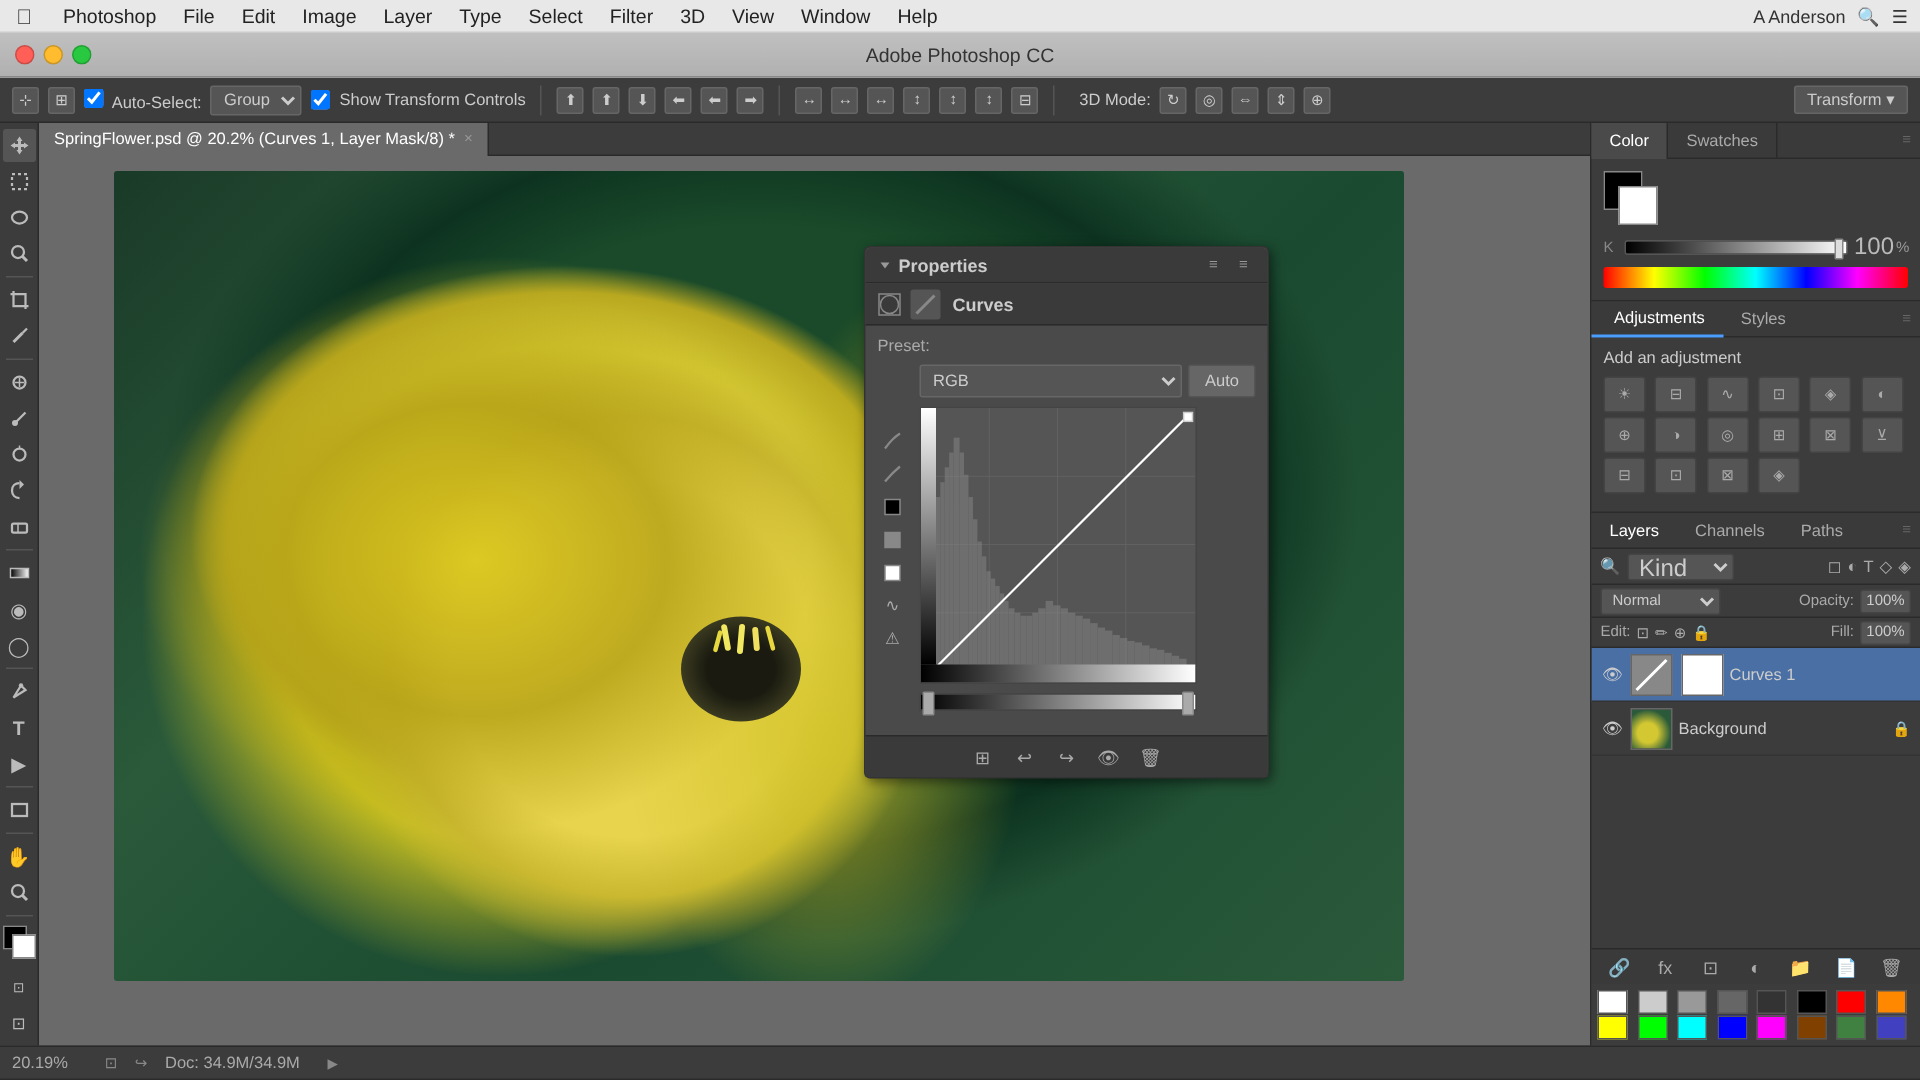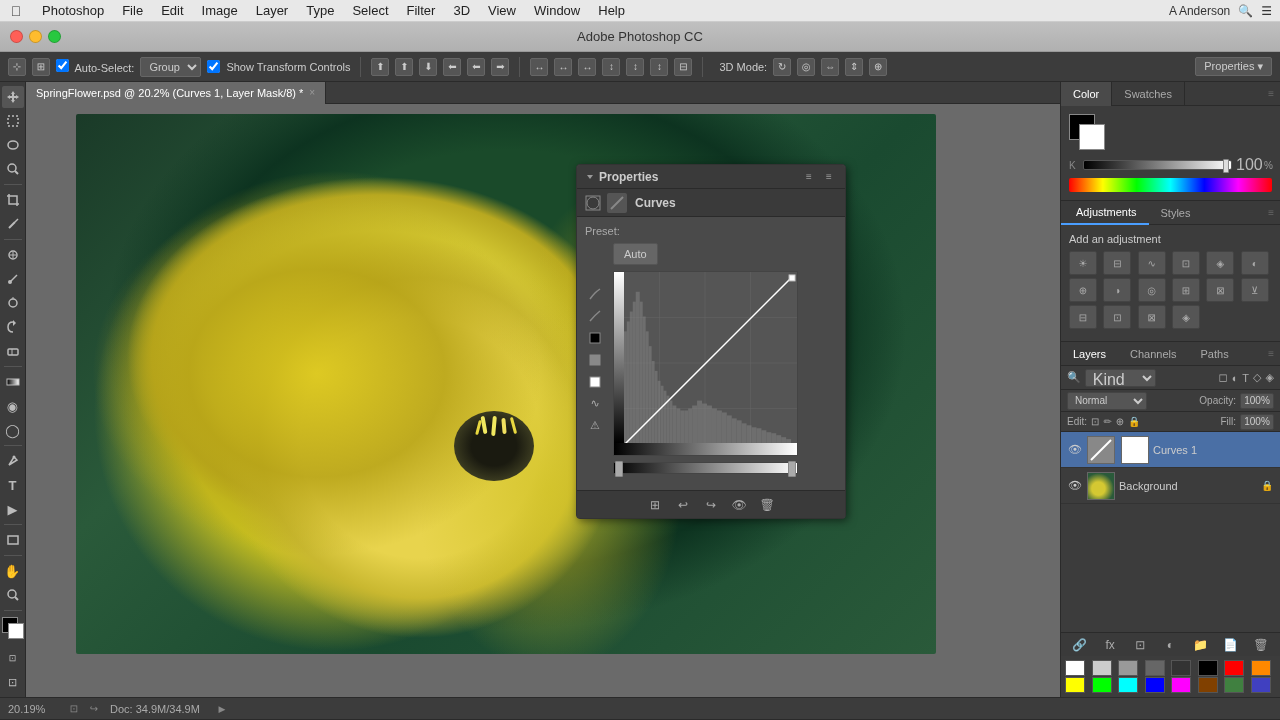--- a/index.html
+++ b/index.html
@@ -885,21 +885,21 @@
   <div class="options-icon">↕</div>
   <div class="options-icon">↕</div>
   <div class="options-icon">⊟</div>
   <div class="options-sep"></div>
   <span class="options-mode-label">3D Mode:</span>
   <div class="options-icon">↻</div>
   <div class="options-icon">◎</div>
   <div class="options-icon">⇔</div>
   <div class="options-icon">⇕</div>
   <div class="options-icon">⊕</div>
-  <div class="essentials-btn">Properties ▾</div>
+  <div class="essentials-btn">Transform ▾</div>
 </div>
 
 <div class="main-content-area">
 
   <div class="left-toolbar">
     <div class="tool-btn active" title="Move">
       <svg viewBox="0 0 14 14">
           <path d="M7 1L9 4H8V6H10V5L13 7L10 9V8H8V10H9L7 13L5 10H6V8H4V9L1 7L4 5V6H6V4H5L7 1Z" fill="#bbb"></path>
         </svg>
     </div>
@@ -1099,20 +1099,26 @@
                 <div class="panel-tool">
                   <svg width="12" height="12">
                       <rect x="1" y="1" width="10" height="10" fill="#fff" stroke="#888"></rect>
                     </svg>
                 </div>
                 <div class="panel-tool">∿</div>
                 <div class="panel-tool">⚠</div>
               </div>
               <div style="flex:1;">
                 <div style="display:flex;align-items:center;gap:4px;margin-bottom:6px;">
+                  <select class="curves-select" style="flex:1;">
+                    <option>RGB</option>
+                    <option>Red</option>
+                    <option>Green</option>
+                    <option>Blue</option>
+                  </select>
                   <button class="curves-auto-btn">Auto</button>
                 </div>
 
                 <div class="curves-graph" style="width:185px;height:185px;">
                   <svg class="curves-graph-svg" viewBox="0 0 185 185" xmlns="http://www.w3.org/2000/svg">
 
                     <line x1="46" y1="0" x2="46" y2="185" stroke="#666" stroke-width="0.5"></line>
                     <line x1="92" y1="0" x2="92" y2="185" stroke="#666" stroke-width="0.5"></line>
                     <line x1="138" y1="0" x2="138" y2="185" stroke="#666" stroke-width="0.5"></line>
                     <line x1="0" y1="46" x2="185" y2="46" stroke="#666" stroke-width="0.5"></line>

